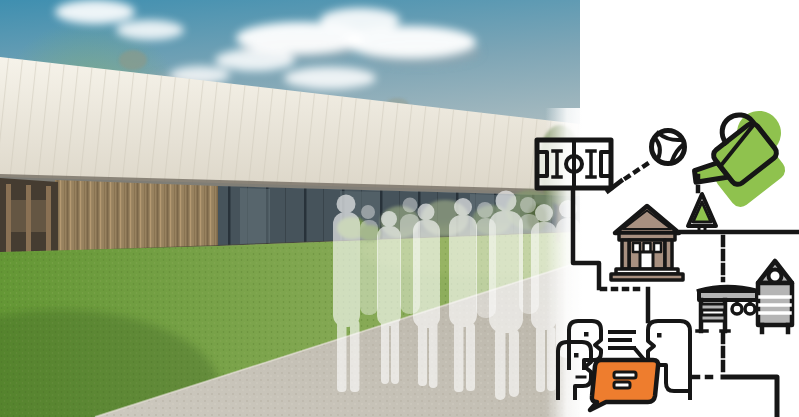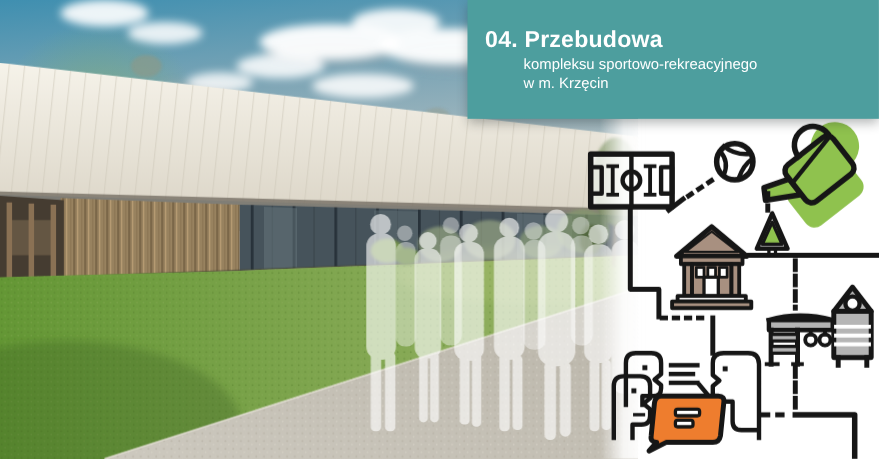--- a/index.html
+++ b/index.html
@@ -299,21 +299,14 @@
         <polyline points="636,350 646,362 629,362" stroke-width="4"></polyline>
       </g>
       <g>
         <path d="M601,360 H653 Q659,360 658,366 L655,396 Q654,402 648,402 H606 L590,410 L597,402 Q591,402 592,396 L595,366 Q596,360 601,360 Z" fill="#ee7d2e" stroke="#161616" stroke-width="4.5"></path>
         <rect x="614" y="372" width="22" height="6" rx="2" fill="#ffffff" stroke="#161616" stroke-width="3"></rect>
         <rect x="614" y="382" width="16" height="6" rx="2" fill="#ffffff" stroke="#161616" stroke-width="3"></rect>
       </g>
     </g>
   </svg>
 
-  <header class="banner">
-    <h1>04. Przebudowa</h1>
-    <p>
-      <span>kompleksu sportowo-rekreacyjnego</span><br>
-      <span>w m. Krzęcin</span>
-    </p>
-  </header>
 
 </div>
 
 </body></html>

